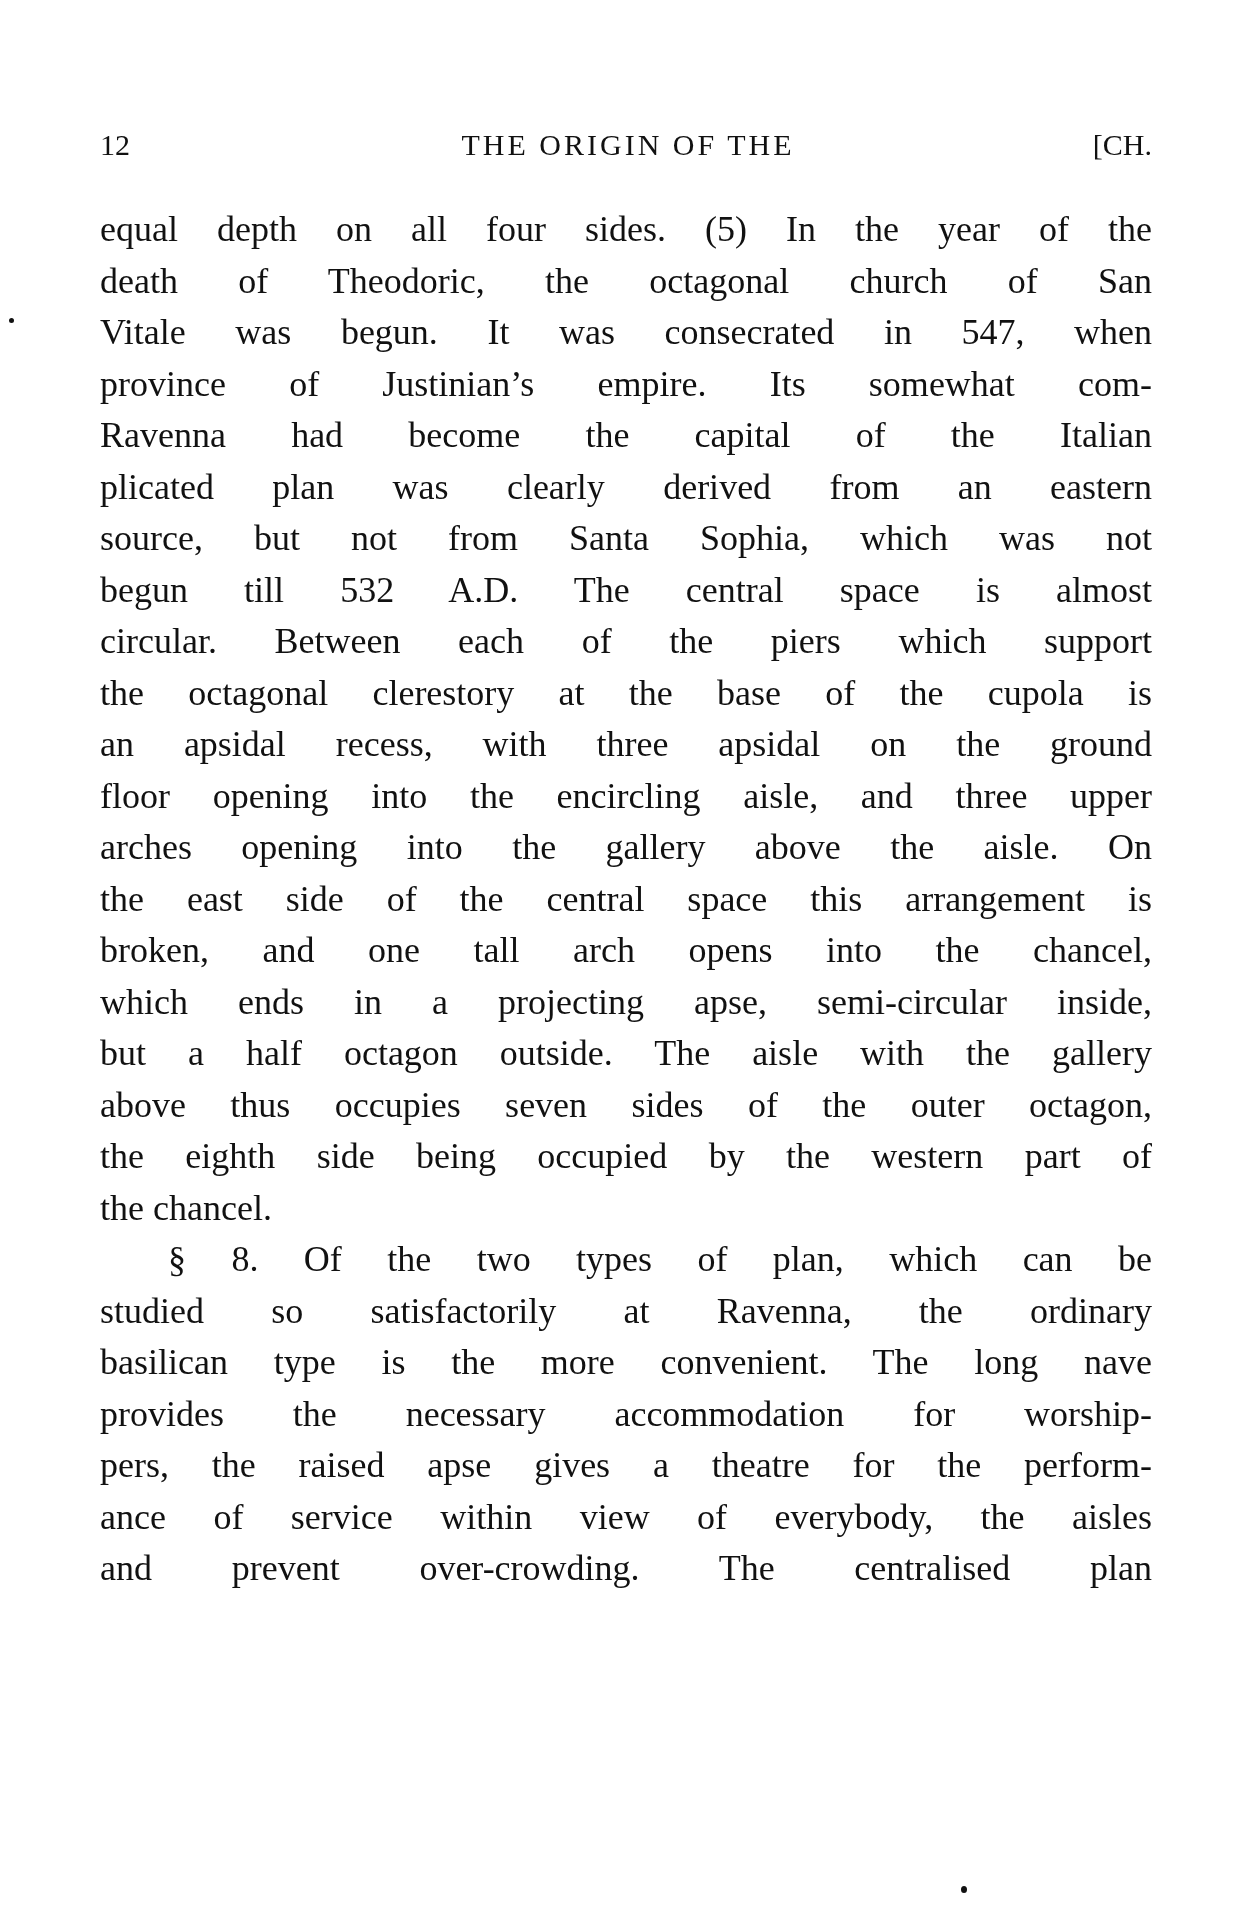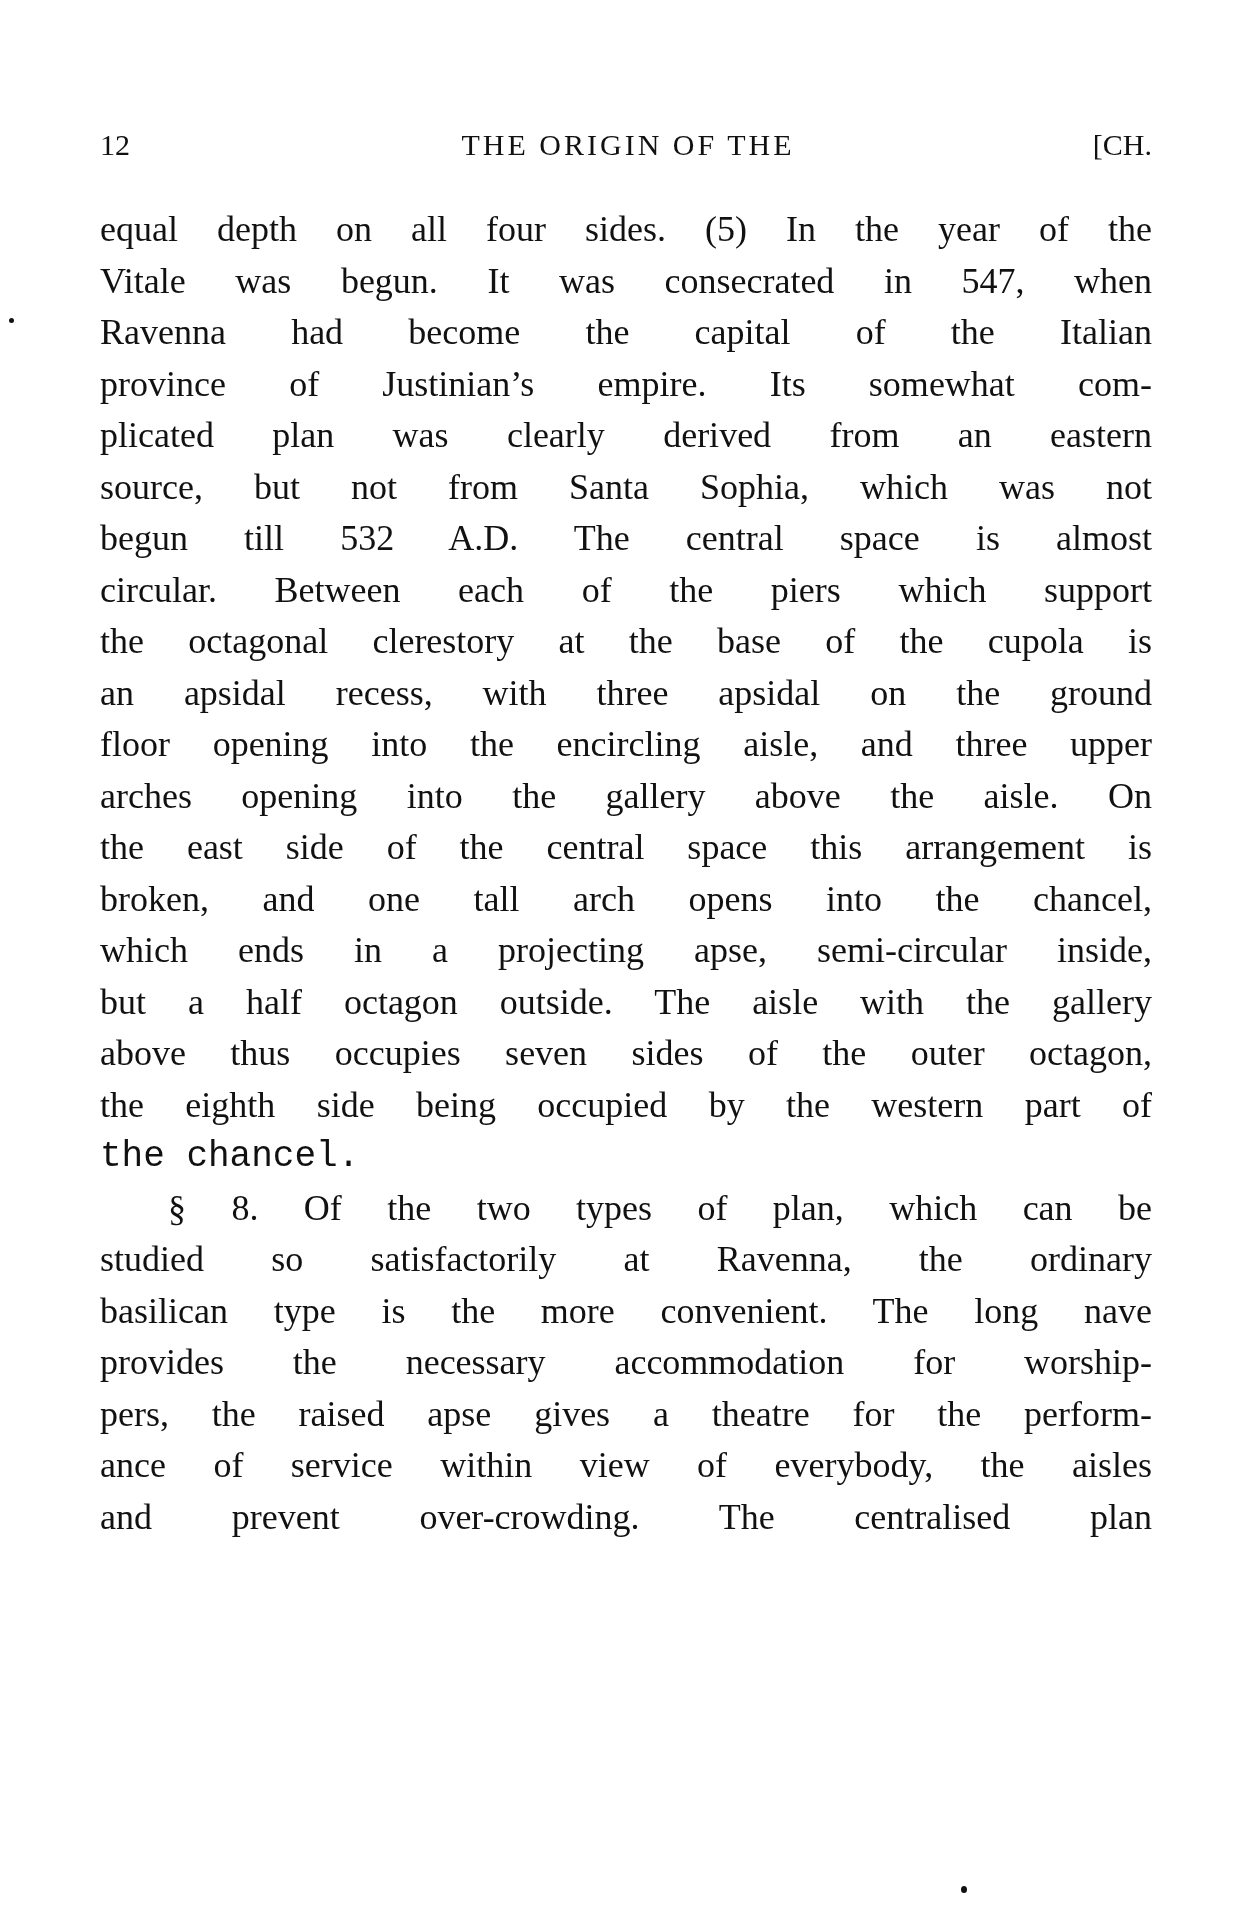--- a/index.html
+++ b/index.html
@@ -6,38 +6,39 @@
   body { width: 1250px; height: 1918px; position: relative; overflow: hidden;
          font-family: "DejaVu Serif", "Liberation Serif", serif; color: #111; }
   .header { position: absolute; top: 128px; left: 100px; width: 1052px; height: 50px;
             font-family: "Liberation Serif", serif; font-size: 30px; }
   .page-num { position: absolute; left: 0; top: 0; }
   .running-title { position: absolute; left: 4px; right: 0; top: 0; text-align: center; letter-spacing: 3px; }
   .chapter-mark { position: absolute; right: 0; top: 0; }
   .body { position: absolute; top: 204px; left: 100px; width: 1052px;
           font-family: "Liberation Serif", serif; font-size: 36px; line-height: 51.5px; }
   .line { display: block; height: 51.5px; white-space: nowrap; text-align: justify; text-align-last: justify; }
-  .line.last { text-align-last: left; font-family: Liberation Mono, monospace; }
+  .line.last { text-align-last: left; }
   .line.indent { padding-left: 68px; }
   .speck { position: absolute; background: #111; border-radius: 50%; }
 </style>
 </head>
 <body>
 
 <div class="header">
   <span class="page-num">12</span>
   <span class="running-title">THE ORIGIN OF THE</span>
   <span class="chapter-mark">[CH.</span>
 </div>
 
 <div class="body">
   <span class="line">equal depth on all four sides.  (5) In the year of the</span>
+  <span class="line">death of Theodoric, the octagonal church of San</span>
   <span class="line">Vitale was begun.  It was consecrated in 547, when</span>
+  <span class="line">province of Justinian’s empire.  Its somewhat com-</span>
   <span class="line">Ravenna had become the capital of the Italian</span>
-  <span class="line">province of Justinian’s empire.  Its somewhat com-</span>
   <span class="line">plicated plan was clearly derived from an eastern</span>
   <span class="line">source, but not from Santa Sophia, which was not</span>
   <span class="line">begun till 532 A.D.  The central space is almost</span>
   <span class="line">circular.  Between each of the piers which support</span>
   <span class="line">the octagonal clerestory at the base of the cupola is</span>
   <span class="line">an apsidal recess, with three apsidal on the ground</span>
   <span class="line">floor opening into the encircling aisle, and three upper</span>
   <span class="line">arches opening into the gallery above the aisle.  On</span>
   <span class="line">the east side of the central space this arrangement is</span>
   <span class="line">broken, and one tall arch opens into the chancel,</span>

